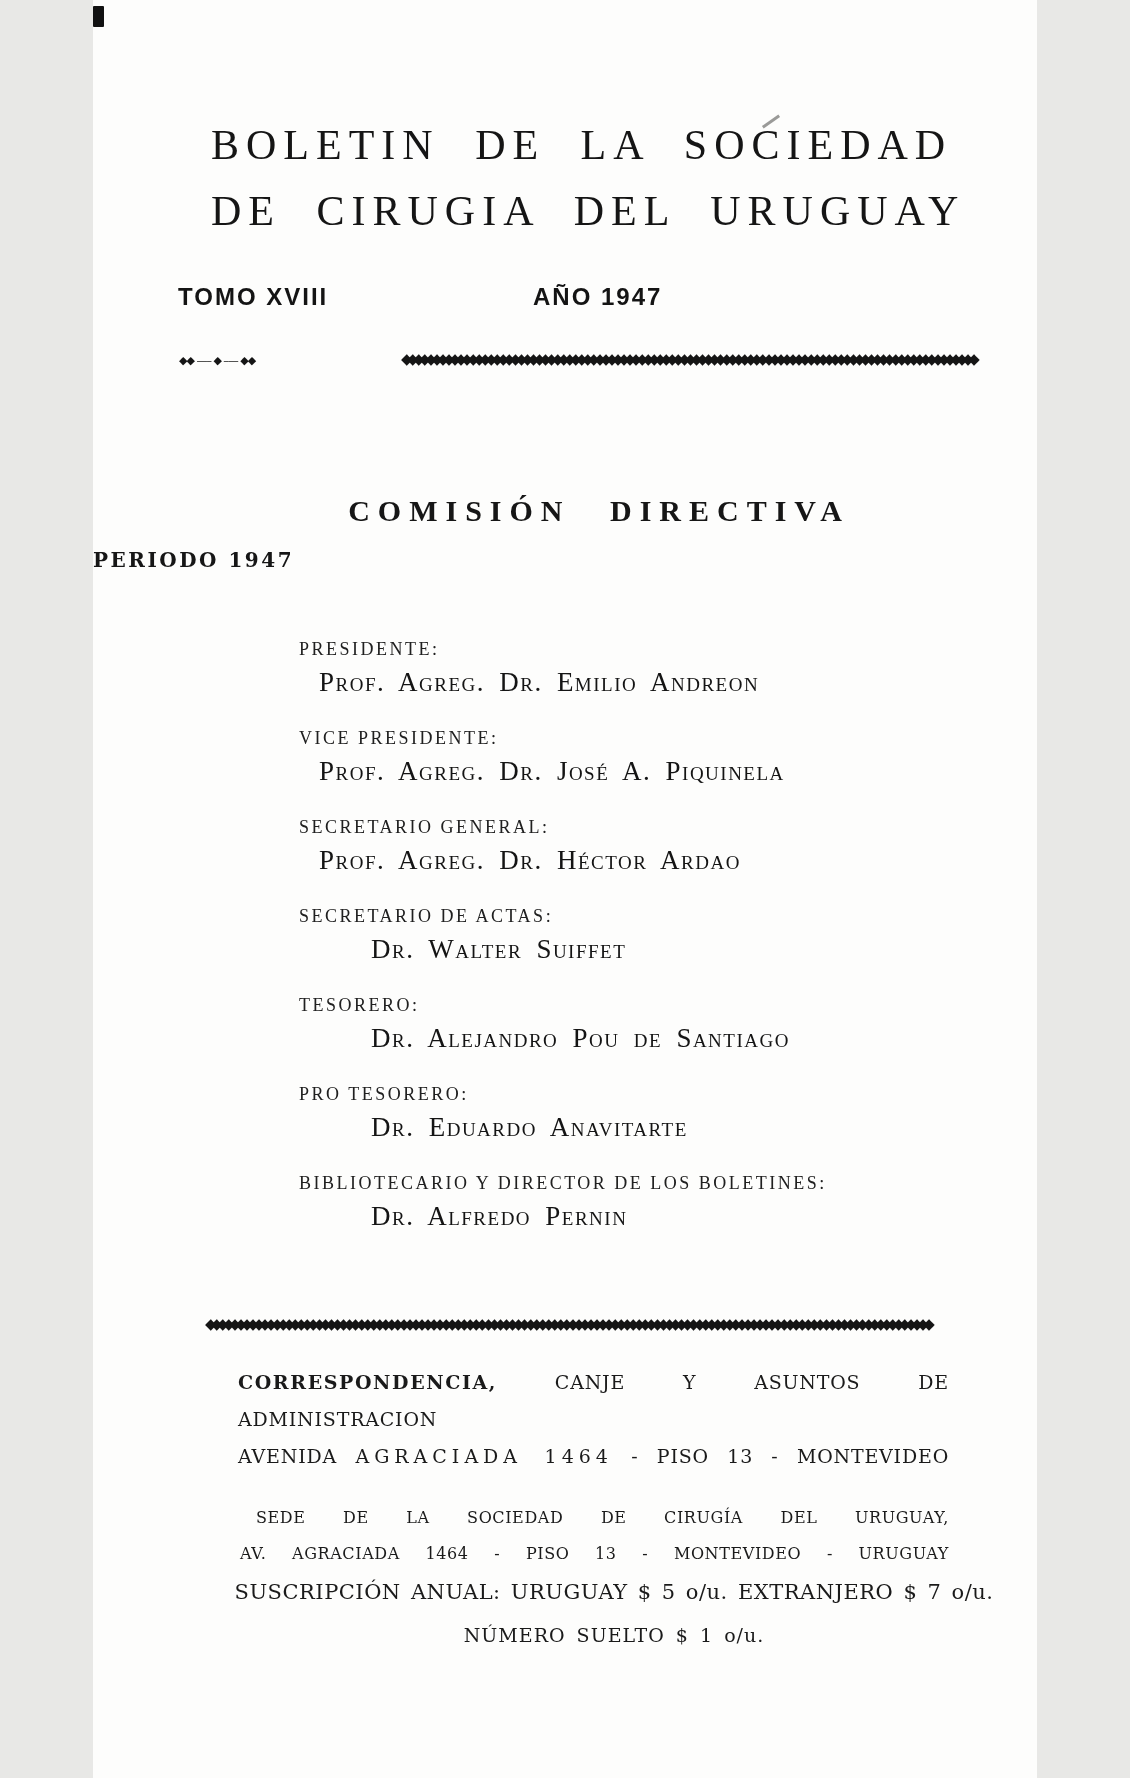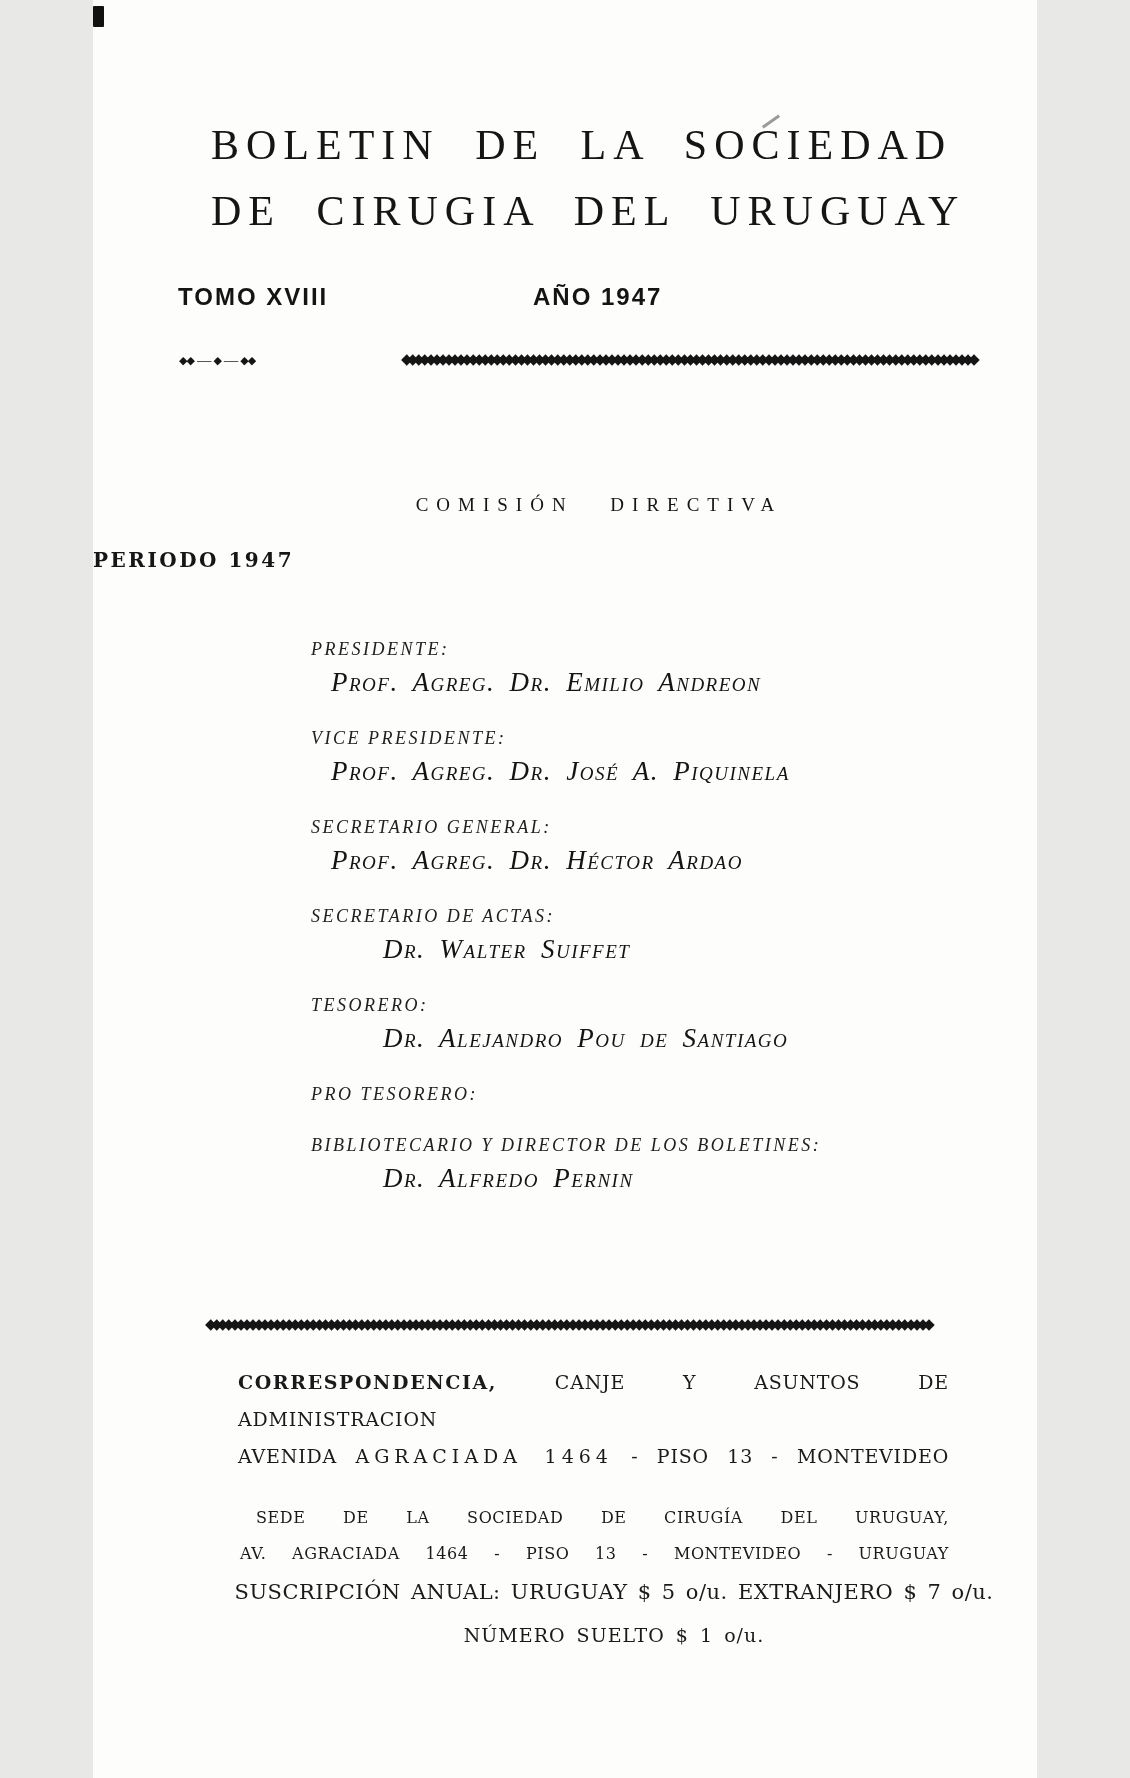--- a/index.html
+++ b/index.html
@@ -26,26 +26,26 @@
             font-family:"DejaVu Serif", serif;font-size:20px;letter-spacing:0.4px;
             word-spacing:5px;color:#1a1a1a;white-space:nowrap;}
   
   .zigzag{font-family:"DejaVu Sans", sans-serif;font-size:15px;letter-spacing:-5.5px;
           line-height:13px;height:15px;overflow:hidden;white-space:nowrap;color:#151515;}
   .flourish{position:absolute;left:86px;top:354px;width:190px;font-family:"DejaVu Sans", sans-serif;
             font-size:11px;letter-spacing:-1px;color:#151515;white-space:nowrap;overflow:hidden;}
   .zig-top{position:absolute;left:308px;top:353px;width:706px;}
   .zig-bottom{position:absolute;left:112px;top:1318px;width:900px;}
   .comision-heading{position:absolute;left:0;top:494px;width:1012px;text-align:center;
-                    font-weight:normal;font-size:19px;letter-spacing:8px;word-spacing:24px;color:#161616;}
+                    font-weight:bold;font-size:30px;letter-spacing:8px;word-spacing:24px;color:#161616;}
   .period{position:absolute;left:0;top:548px;width:1012px;text-align:left;
           font-weight:bold;font-size:22px;letter-spacing:2.5px;color:#161616;
           font-family:"DejaVu Serif", serif;font-size:20px;}
   
-  .officers{position:absolute;left:218px;top:637px;width:680px;font-style:italic;}
+  .officers{position:absolute;left:206px;top:637px;width:680px;}
   .officer{margin-bottom:27px;}
   .officer .role{font-size:18px;line-height:24px;letter-spacing:2.5px;color:#202020;}
   .officer .name{font-size:27px;line-height:34px;margin-top:4px;
                  font-variant:small-caps;letter-spacing:1.5px;word-spacing:6px;color:#141414;}
   .officer.sm .name{margin-left:20px;}
   .officer.lg .name{margin-left:72px;}
   
   .jline{text-align:justify;text-align-last:justify;}
   .corr{position:absolute;left:145px;top:1364px;width:711px;
         font-family:"DejaVu Serif", serif;font-size:19px;line-height:37px;
@@ -107,20 +107,21 @@
       <div class="name">Dr. Walter Suiffet</div>
     </div>
 
     <div class="officer lg">
       <div class="role">TESORERO:</div>
       <div class="name">Dr. Alejandro Pou de Santiago</div>
     </div>
 
     <div class="officer lg">
       <div class="role">PRO TESORERO:</div>
+      <div class="name">Dr. Eduardo Anavitarte</div>
     </div>
 
     <div class="officer lg">
       <div class="role">BIBLIOTECARIO Y DIRECTOR DE LOS BOLETINES:</div>
       <div class="name">Dr. Alfredo Pernin</div>
     </div>
   </div>
 
   <div class="zigzag zig-bottom">◆◆◆◆◆◆◆◆◆◆◆◆◆◆◆◆◆◆◆◆◆◆◆◆◆◆◆◆◆◆◆◆◆◆◆◆◆◆◆◆◆◆◆◆◆◆◆◆◆◆◆◆◆◆◆◆◆◆◆◆◆◆◆◆◆◆◆◆◆◆◆◆◆◆◆◆◆◆◆◆◆◆◆◆◆◆◆◆◆◆◆◆◆◆◆◆◆◆◆◆◆◆◆◆◆◆◆◆◆◆◆◆◆◆◆◆◆◆◆◆</div>
 

